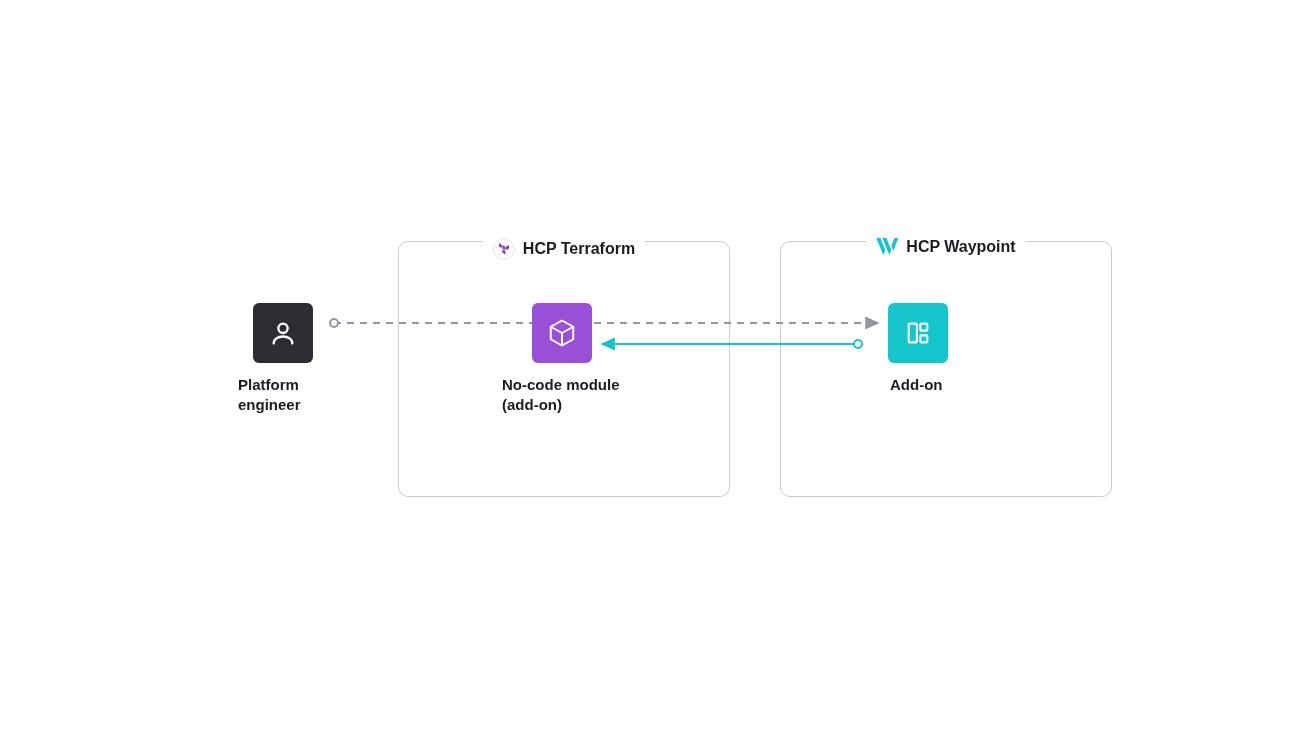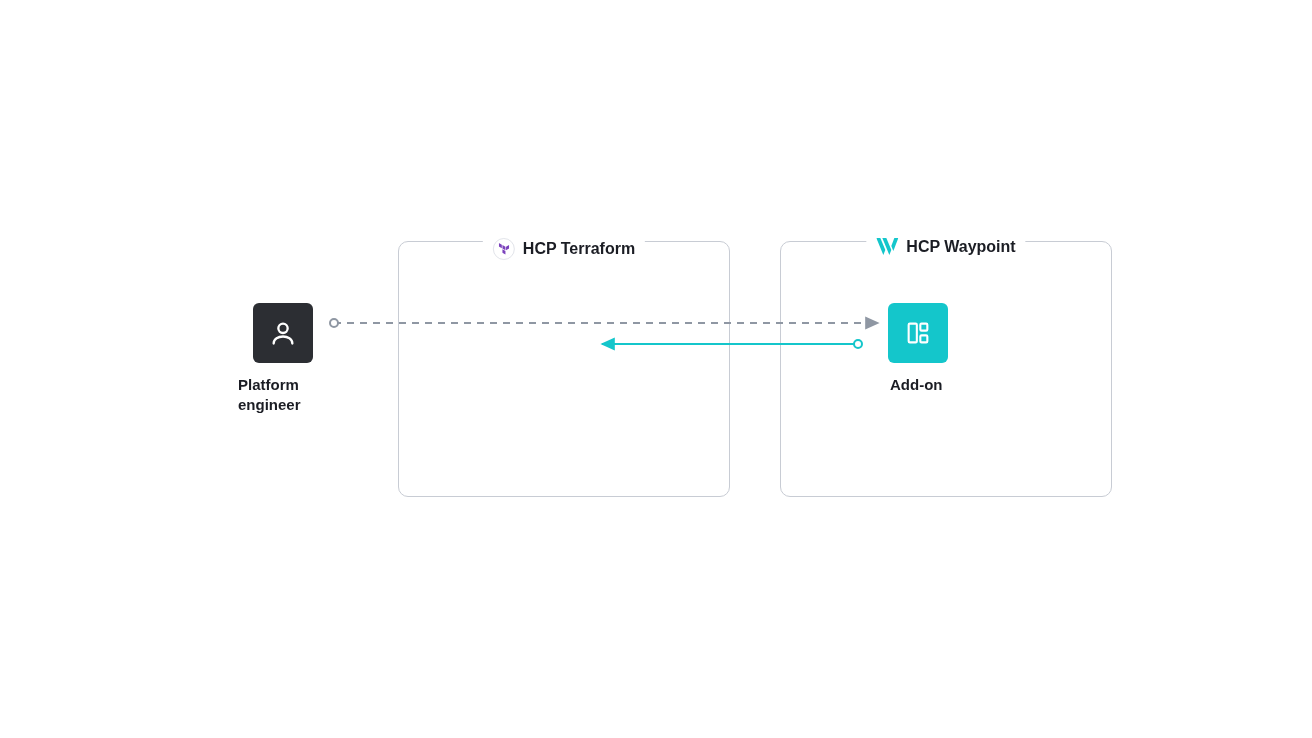--- a/index.html
+++ b/index.html
@@ -130,20 +130,33 @@
         <circle cx="12" cy="8" r="4"></circle>
         <path d="M4 21c0-4 4-6 8-6s8 2 8 6"></path>
       </svg>
     </div>
     <div class="node-label" style="position:relative; left:-15px;">
       <div>Platform</div>
       <div>engineer</div>
     </div>
   </div>
 
+  <div class="node" style="left:532px; top:303px;">
+    <div class="node-box box-purple">
+      <svg width="30" height="30" viewBox="0 0 24 24" fill="none" stroke="#fff" stroke-width="1.6" stroke-linejoin="round">
+        <path d="M12 2 L21 7 L21 17 L12 22 L3 17 L3 7 Z"></path>
+        <path d="M3 7 L12 12 L21 7"></path>
+        <path d="M12 12 L12 22"></path>
+      </svg>
+    </div>
+    <div class="node-label" style="position:relative; left:-30px;">
+      <div>No-code module</div>
+      <div>(add-on)</div>
+    </div>
+  </div>
 
   <div class="node" style="left:888px; top:303px;">
     <div class="node-box box-teal">
       <svg width="28" height="28" viewBox="0 0 24 24" fill="none" stroke="#fff" stroke-width="1.8" stroke-linejoin="round">
         <rect x="4" y="4" width="7" height="16" rx="1"></rect>
         <rect x="14" y="4" width="6" height="6" rx="1"></rect>
         <rect x="14" y="14" width="6" height="6" rx="1"></rect>
       </svg>
     </div>
     <div class="node-label" style="position:relative; left:2px;">

